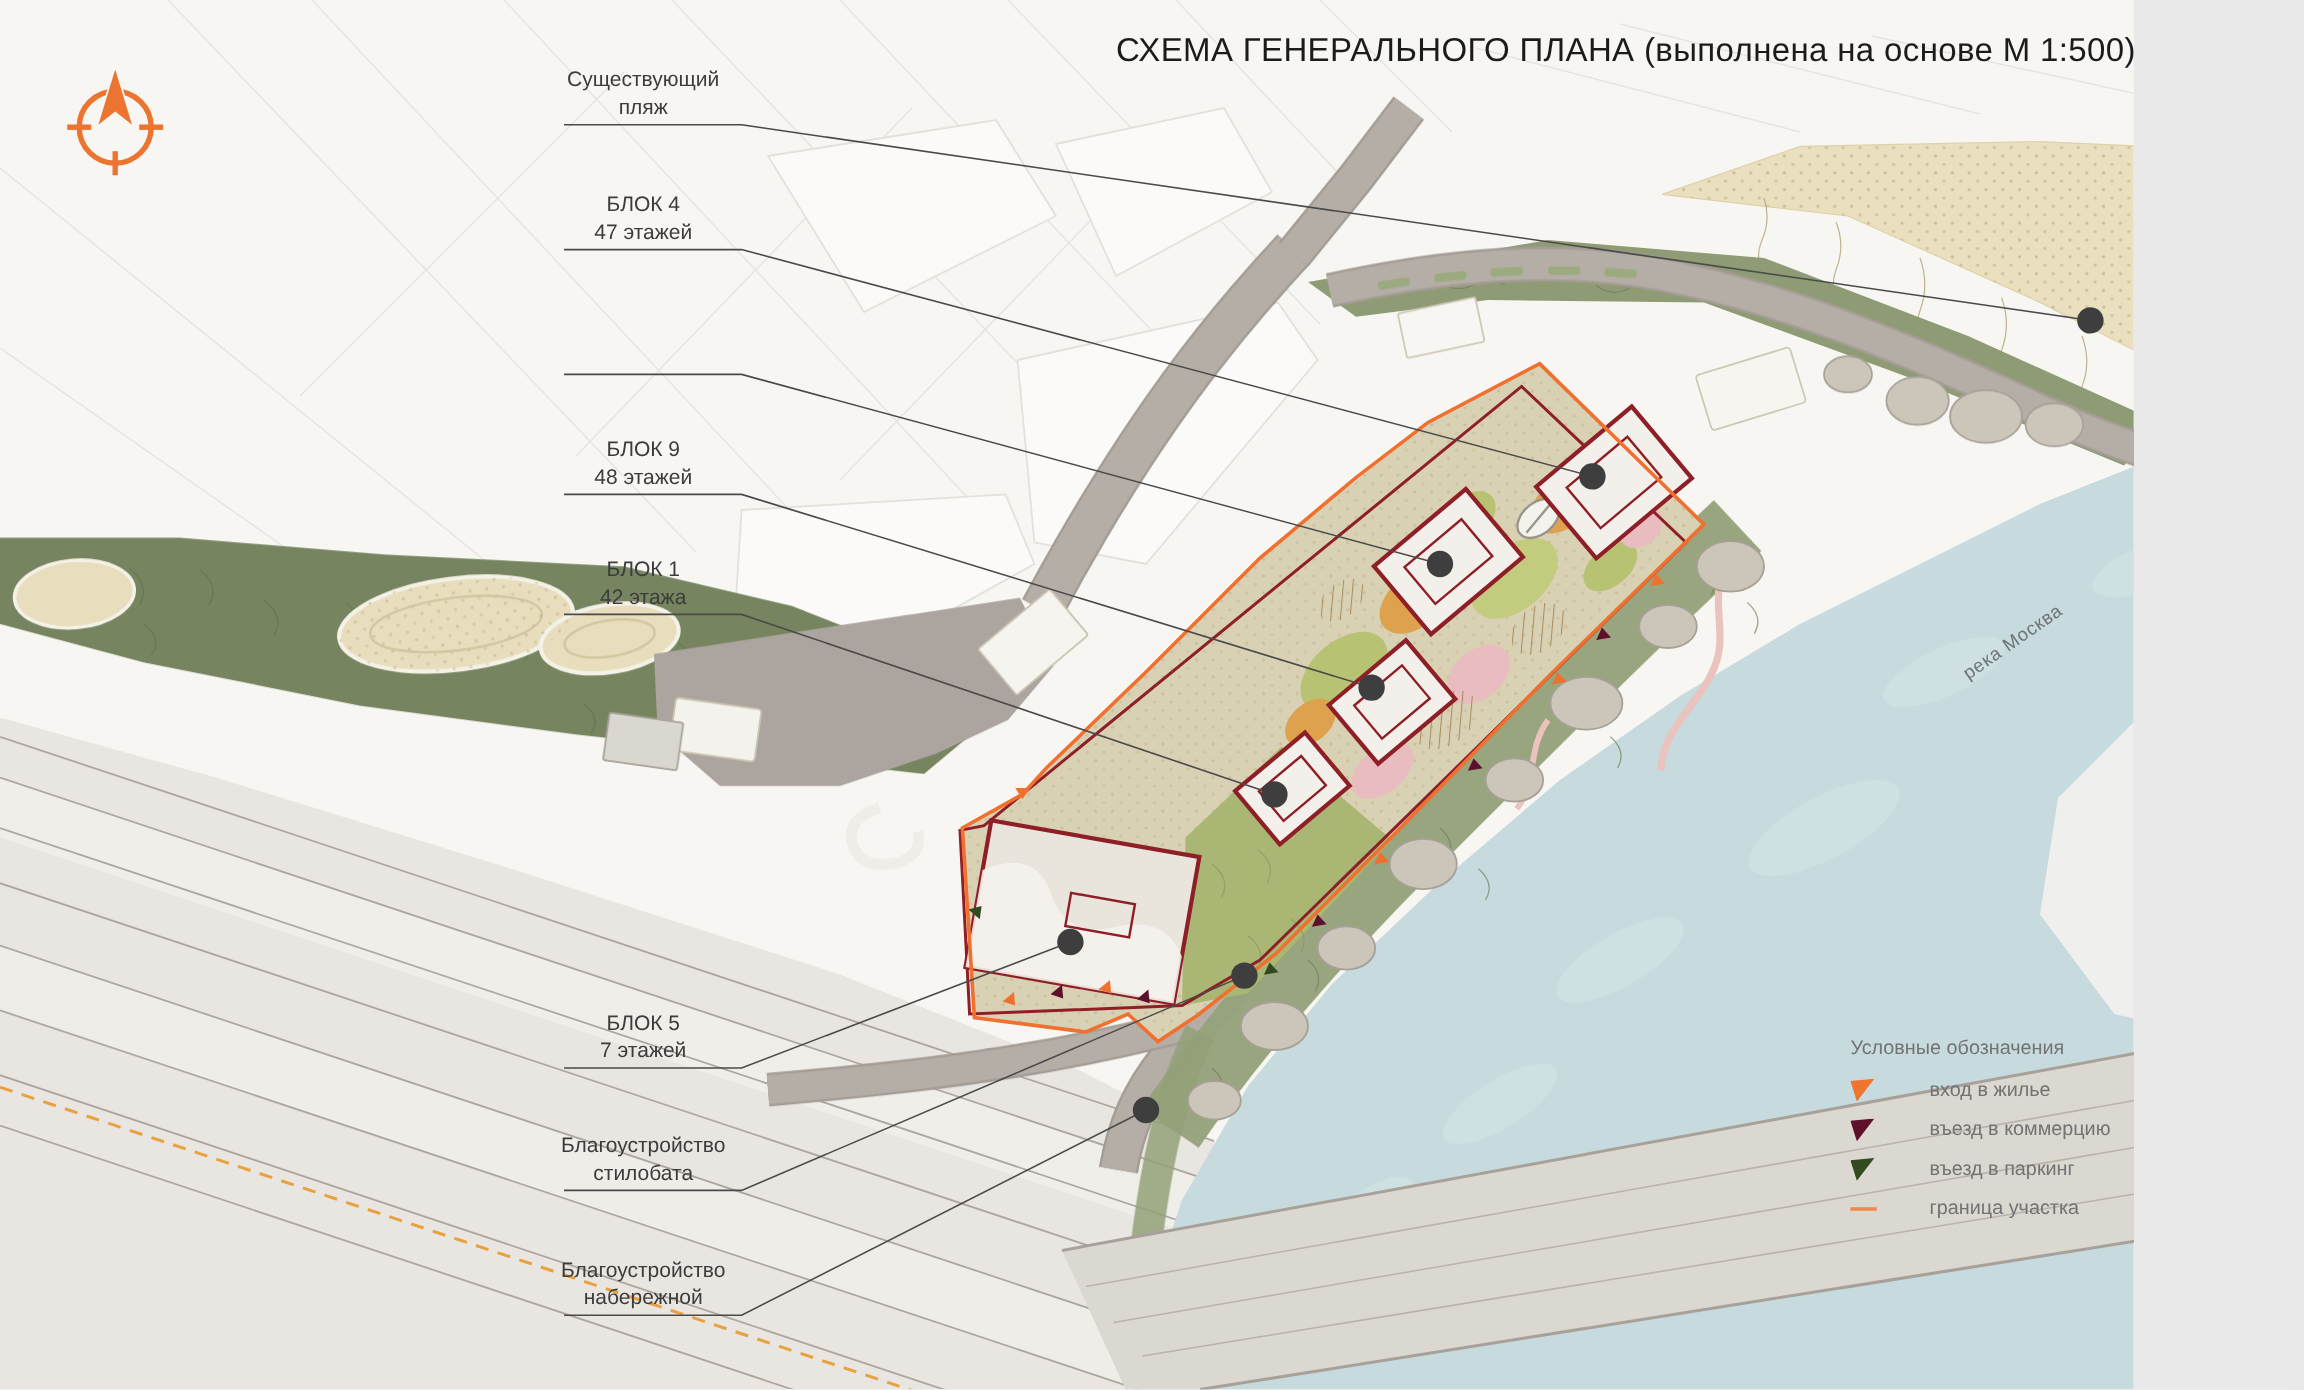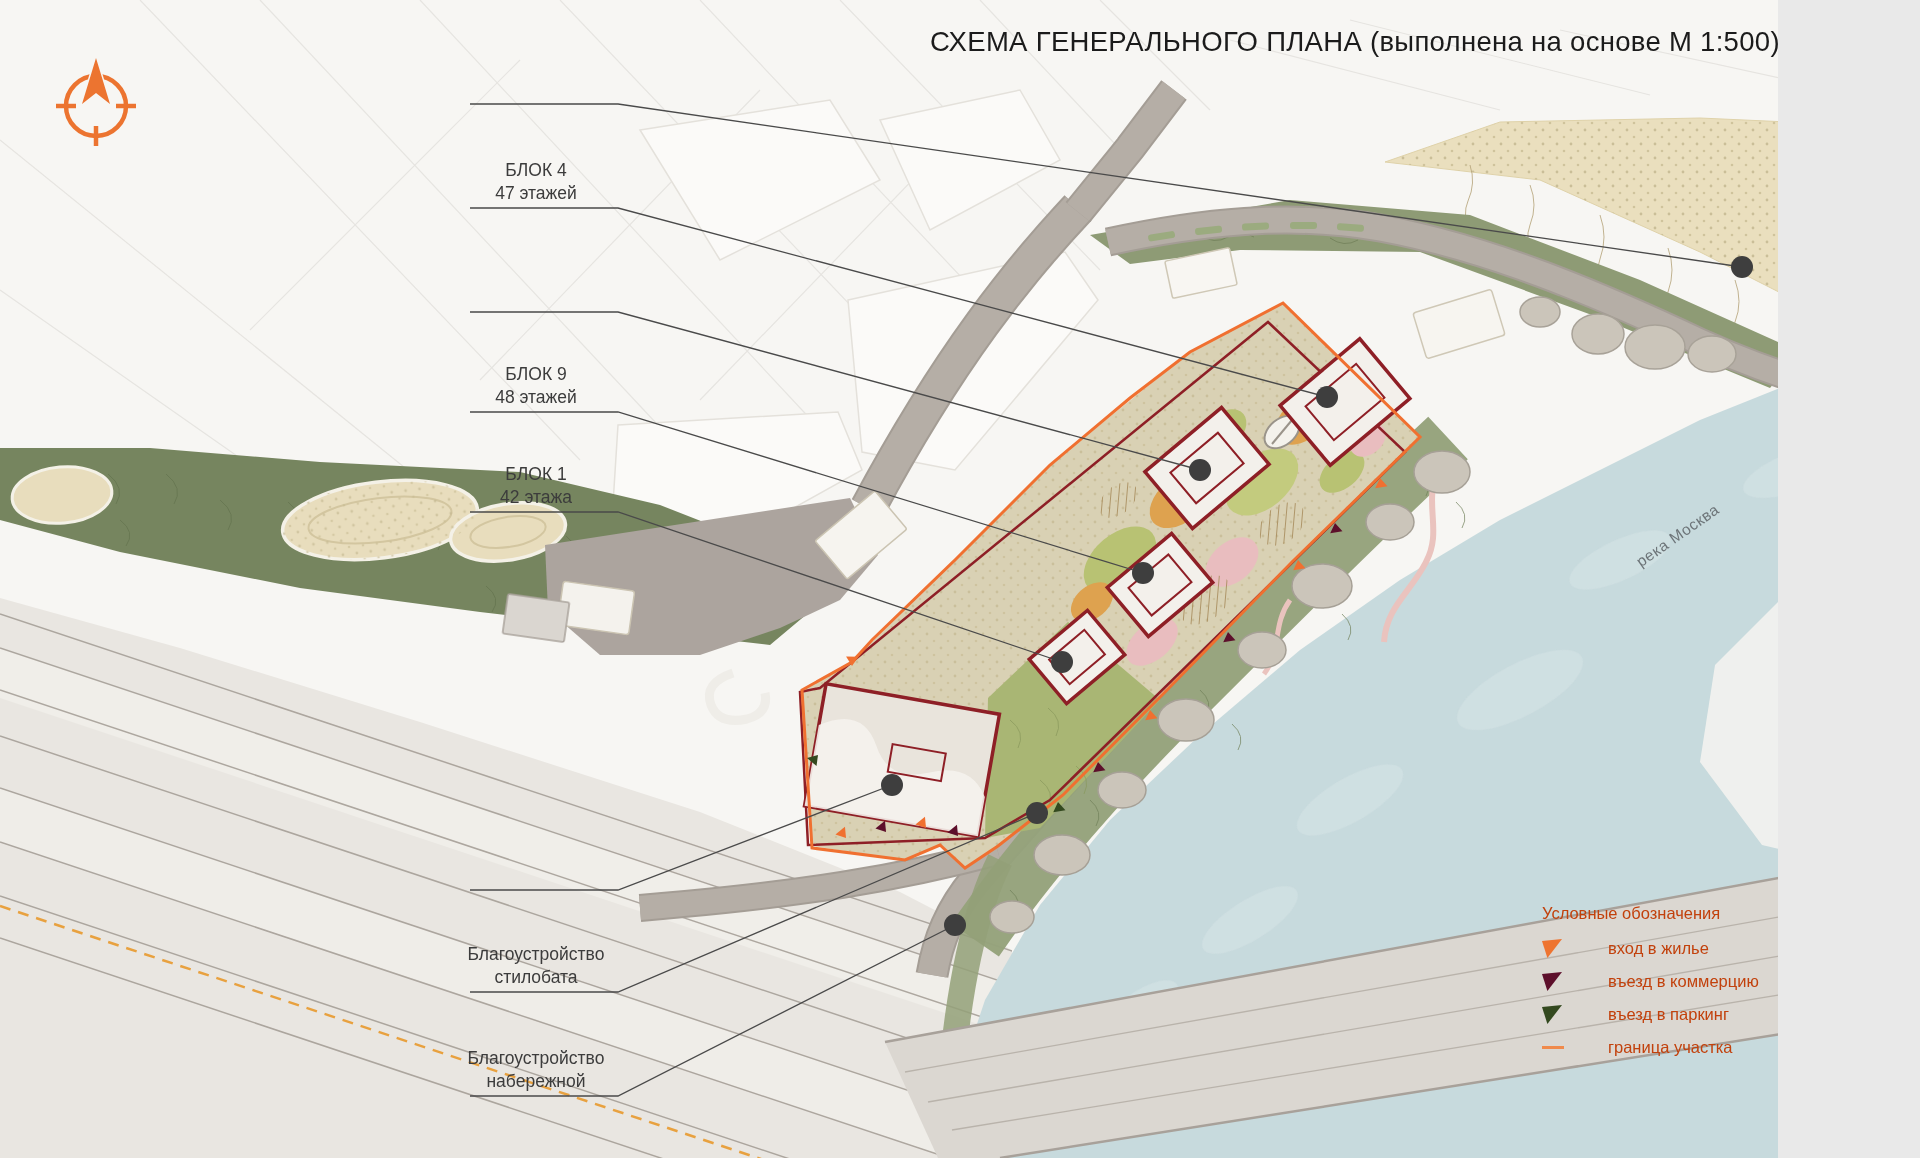--- a/index.html
+++ b/index.html
@@ -6,21 +6,21 @@
   .stage{position:relative;width:1778px;height:1158px;overflow:hidden;background:#F7F6F3;
          font-family:"Liberation Sans","DejaVu Sans",sans-serif;}
   .stage svg.map{position:absolute;left:0;top:0;}
   .page-title{position:absolute;left:930px;top:26px;font-size:27.5px;font-weight:500;
               color:#1b1b1b;letter-spacing:.3px;white-space:nowrap;}
   .callout{position:absolute;left:386px;width:300px;text-align:center;font-size:17.5px;
            line-height:1.32;color:#3c3c3c;}
   .callout div{white-space:nowrap;}
   .c-beach{top:55px;} .c-b4{top:159px;} .c-b3{top:263px;} .c-b2{top:363px;}
   .c-b1{top:463px;} .c-b5{top:841px;} .c-styl{top:943px;} .c-nab{top:1047px;}
-  .legend{position:absolute;left:1542px;top:904px;color:#c2410c;}
+  .legend{position:absolute;left:1542px;top:864px;color:#737373;}
   .legend-title{font-size:16.5px;margin-bottom:16px;}
   .legend-item{display:flex;align-items:center;margin-bottom:14px;font-size:16.5px;gap:28px;}
   .sw{width:22px;margin-right:16px;display:flex;align-items:center;justify-content:flex-start;}
   .tri{width:20px;height:19px;clip-path:polygon(0 10%,100% 0,27% 100%);}
   .line-swatch{width:30px;height:3px;}
   .river-label{position:absolute;left:1633px;top:556px;transform:rotate(-35deg);
                transform-origin:0 0;font-size:15.5px;color:#6d7478;letter-spacing:.6px;
                white-space:nowrap;}
 </style>
 </head>
@@ -312,31 +312,39 @@
       <line x1="56" y1="106" x2="76" y2="106"></line>
       <line x1="116" y1="106" x2="136" y2="106"></line>
       <line x1="96" y1="126" x2="96" y2="146"></line>
     </g>
     <polygon points="96,58 82,104 96,93 110,104" fill="#EC7430" stroke="#F7F6F3" stroke-width="3" paint-order="stroke"></polygon>
   </g>
 </svg>
 
 <div class="page-title">СХЕМА ГЕНЕРАЛЬНОГО ПЛАНА (выполнена на основе М 1:500)</div>
 
+<div class="callout c-beach">
+  <div>Существующий</div>
+  <div>пляж</div>
+</div>
 <div class="callout c-b4">
   <div>БЛОК 4</div>
   <div>47 этажей</div>
 </div>
 <div class="callout c-b2">
   <div>БЛОК 9</div>
   <div>48 этажей</div>
 </div>
 <div class="callout c-b1">
   <div>БЛОК 1</div>
   <div>42 этажа</div>
+</div>
+<div class="callout c-b5">
+  <div>БЛОК 5</div>
+  <div>7 этажей</div>
 </div>
 <div class="callout c-styl">
   <div>Благоустройство</div>
   <div>стилобата</div>
 </div>
 <div class="callout c-nab">
   <div>Благоустройство</div>
   <div>набережной</div>
 </div>
 

